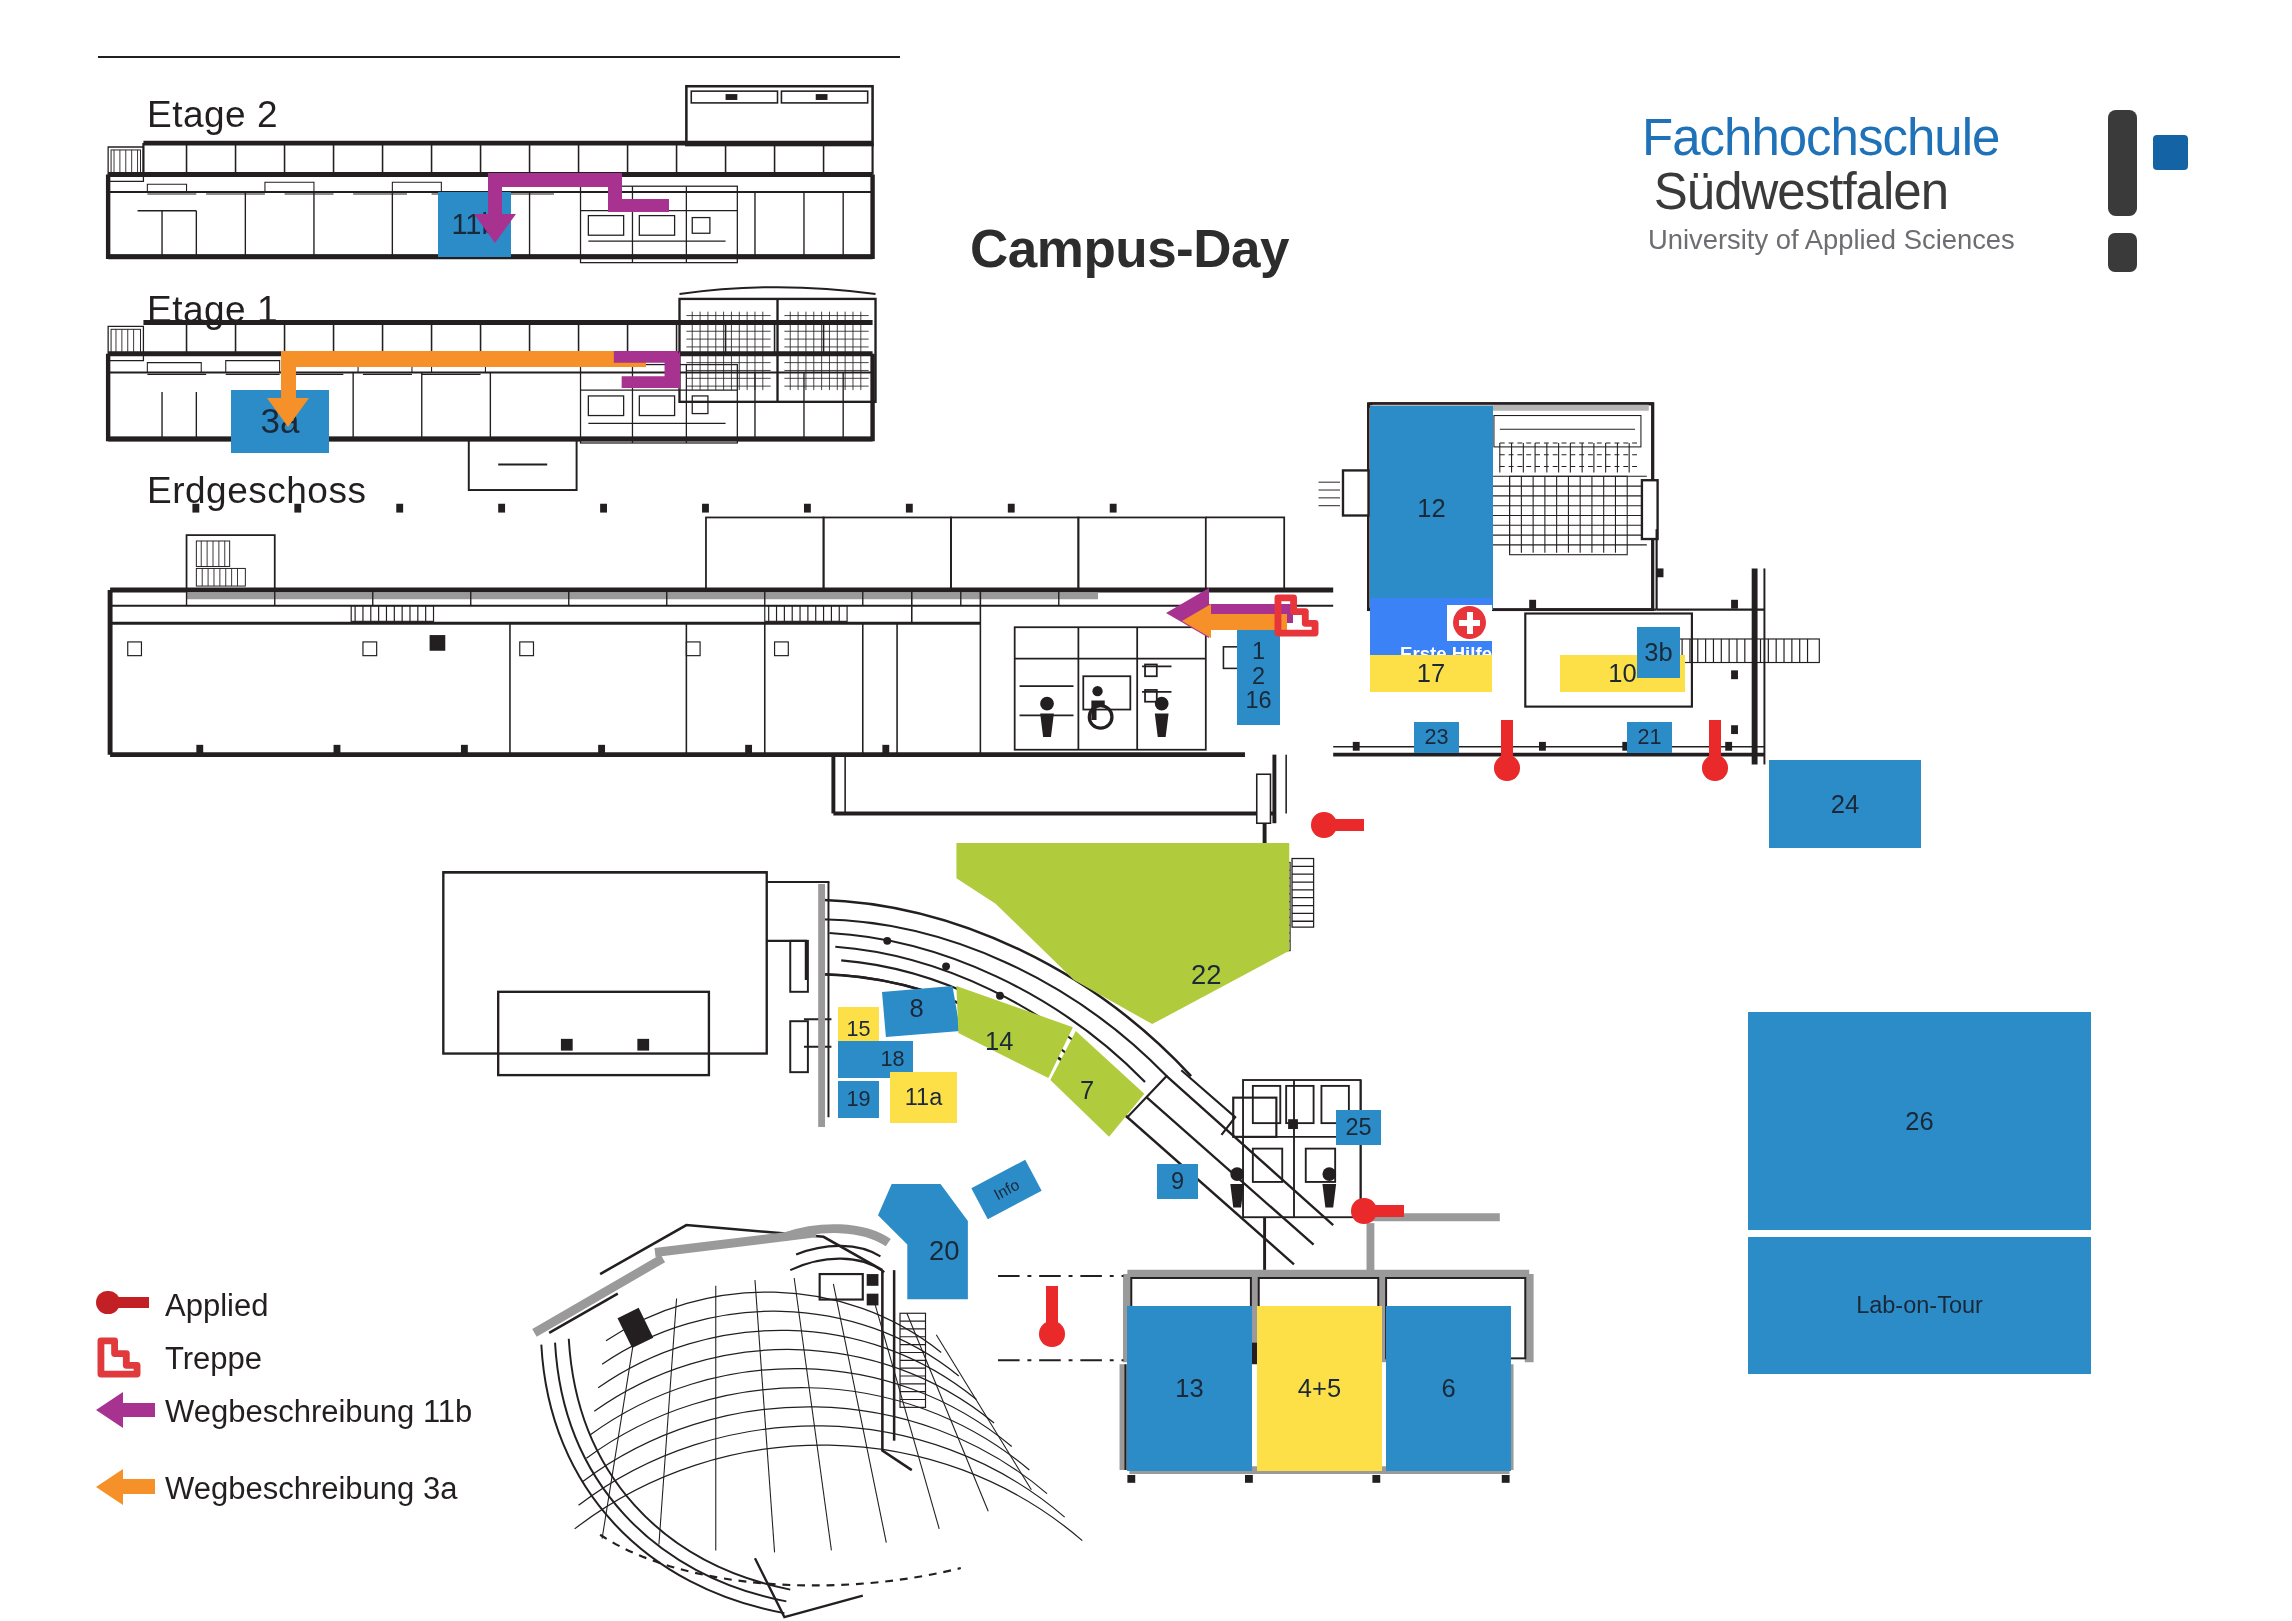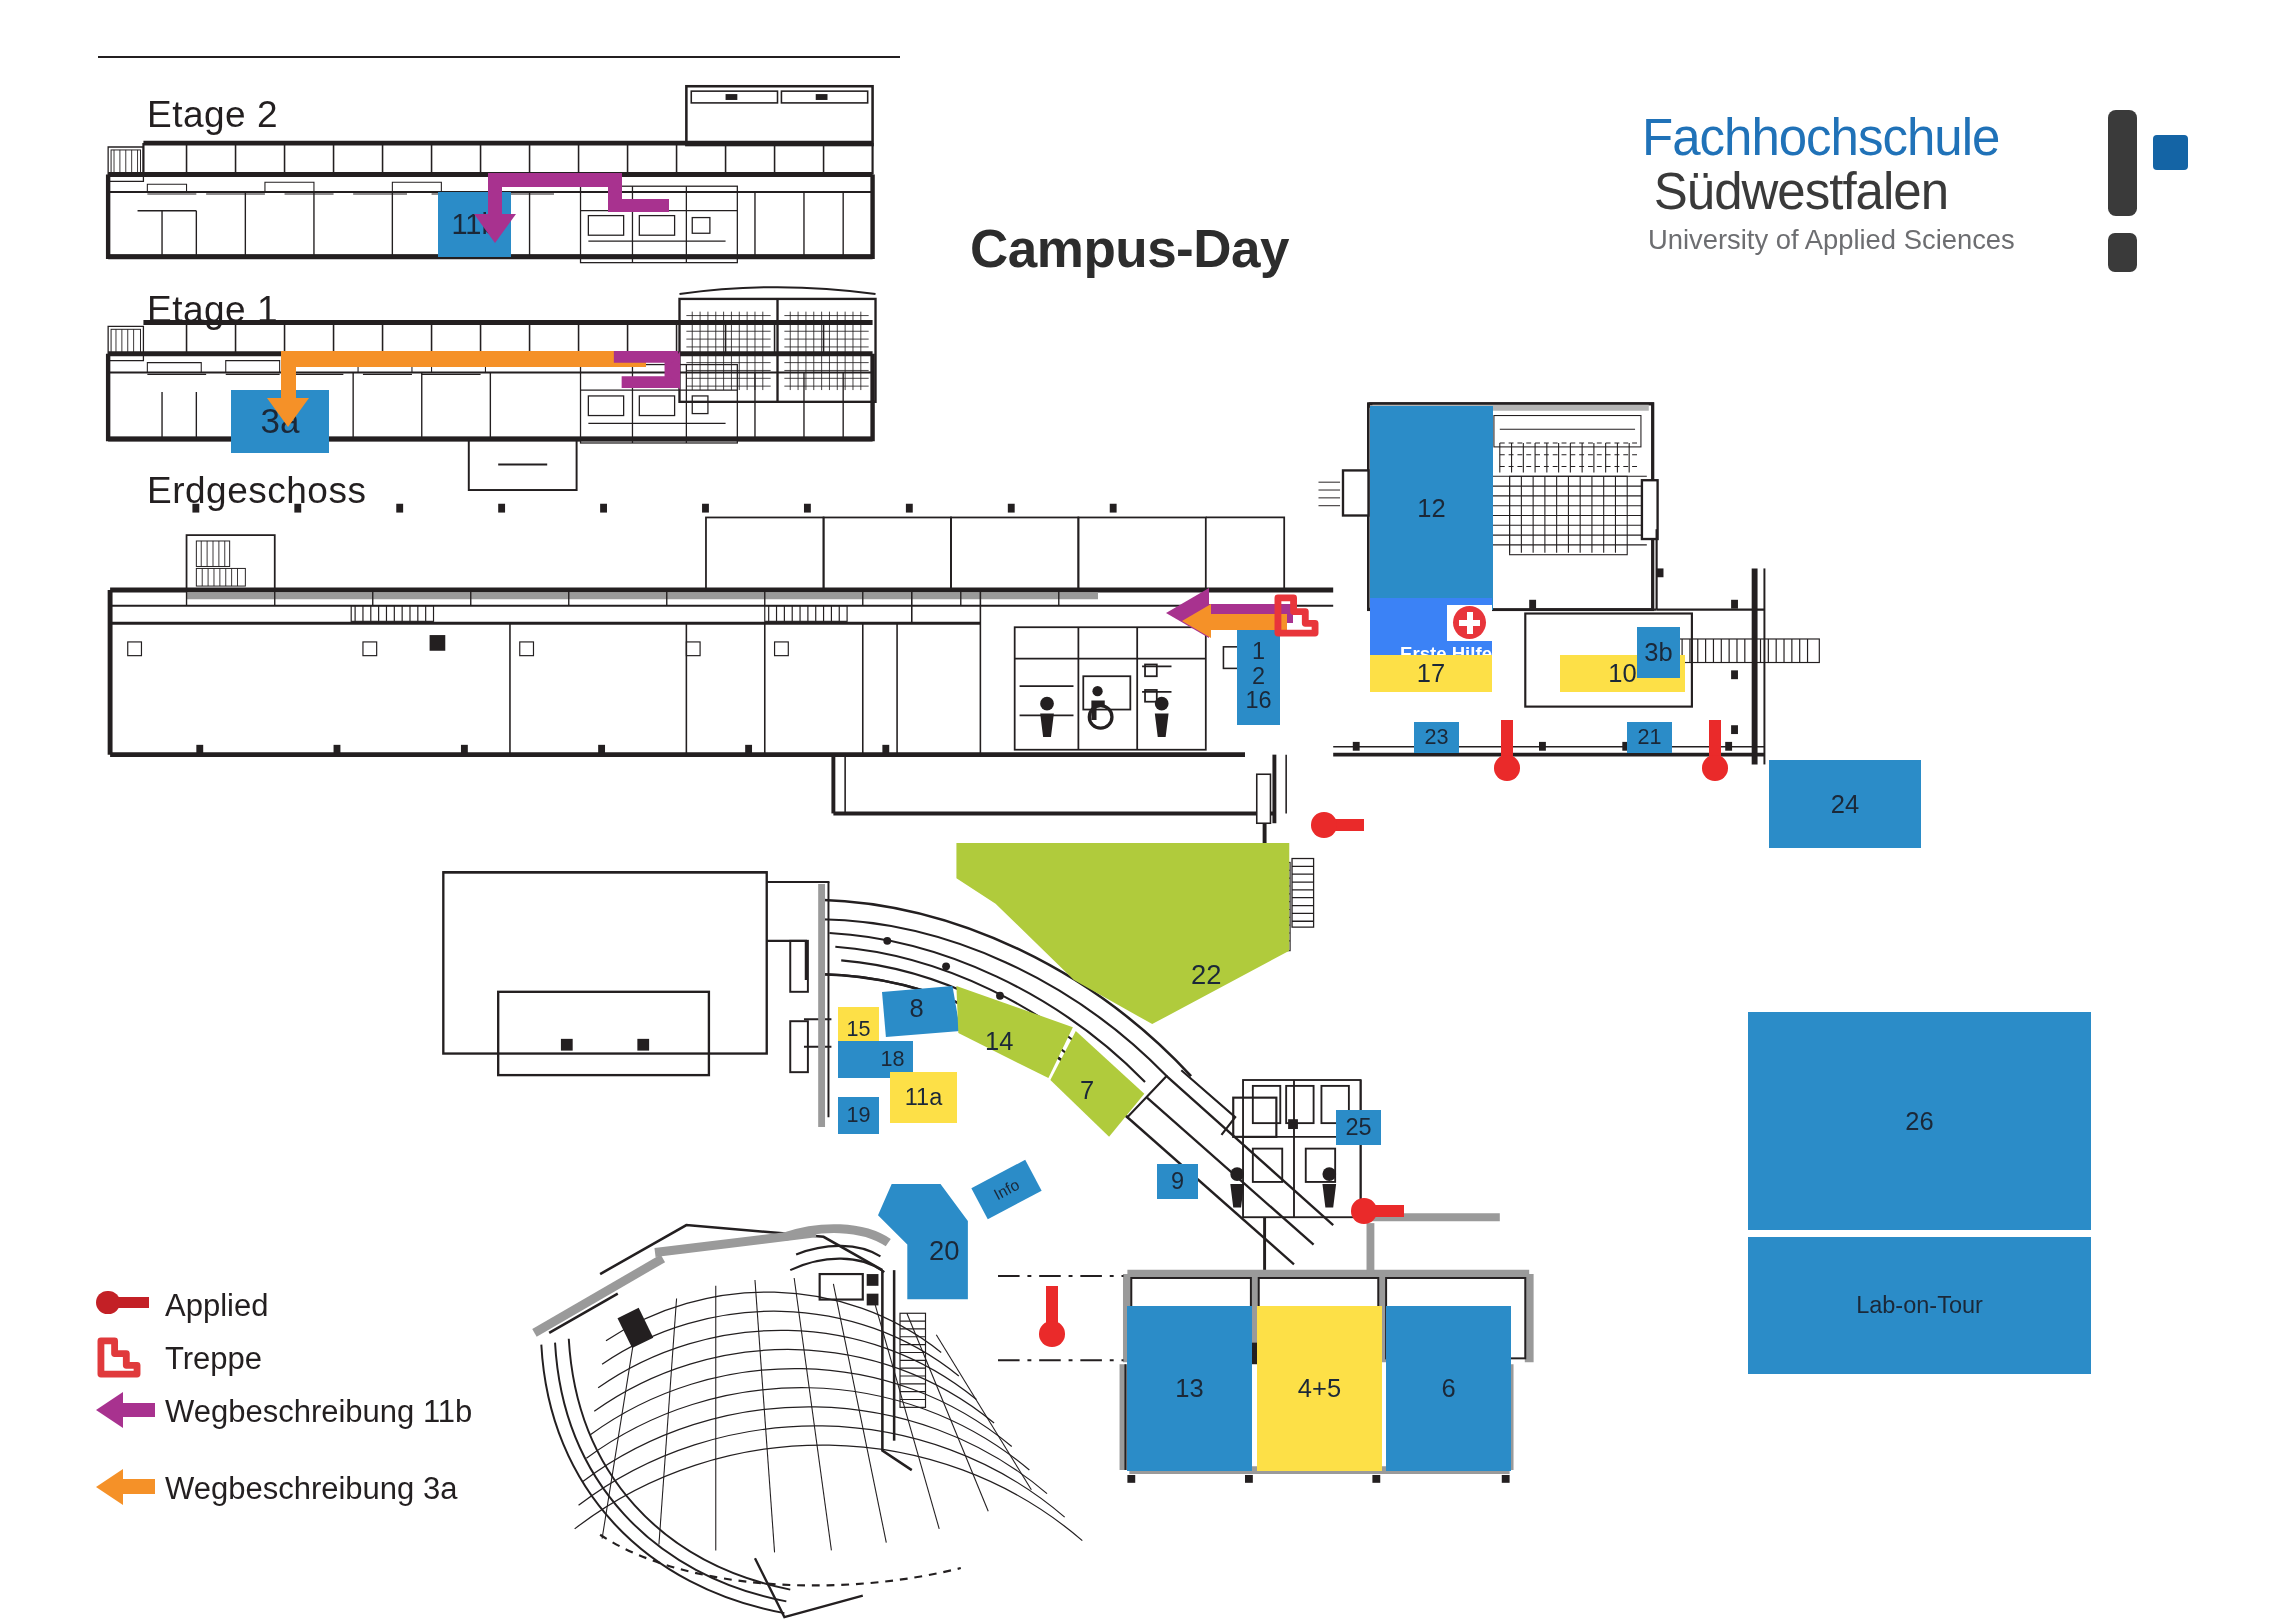--- a/index.html
+++ b/index.html
@@ -607,21 +607,21 @@
       <polygon points="76,6 195,48 170,100 78,54" fill="#b0cb3c"></polygon>
       <polygon points="198,52 268,116 232,160 172,102" fill="#b0cb3c"></polygon>
     </svg>
     <div style="position:absolute;left:27.4px;top:13.7px;font-size:25.5px;color:#1b2838;">8</div>
     <div style="position:absolute;left:103px;top:47px;font-size:25.5px;color:#1b2838;">14</div>
     <div style="position:absolute;left:198px;top:96px;font-size:25.5px;color:#1b2838;">7</div>
   </div>
 
   <div class="room green" style="left:838px;top:1007px;width:41px;height:44px;font-size:21.6px;">15</div>
   <div class="room blue" style="left:838px;top:1041px;width:41px;height:37px;font-size:21.6px;padding-left:34px;">18</div>
-  <div class="room blue" style="left:838px;top:1081px;width:41px;height:37px;font-size:21.6px;margin-top:16px;">19</div>
+  <div class="room blue" style="left:838px;top:1081px;width:41px;height:37px;font-size:21.6px;">19</div>
 
   <div class="room green" style="left:890px;top:1072px;width:67px;height:51px;font-size:23.5px;">11a</div>
 
   <div class="room blue" style="left:1336px;top:1110px;width:45px;height:35px;font-size:23.5px;">25</div>
 
   <div class="room blue" style="left:1157px;top:1164px;width:41px;height:35px;font-size:23.5px;">9</div>
 
   <div class="abs" style="left:878px;top:1184px;width:127px;height:127px;">
     <svg width="127" height="127" viewBox="0 0 130 130">
       <polygon points="14,0 64,0 92,38 92,118 30,118 30,62 0,32" fill="#2b8cc8"></polygon>

